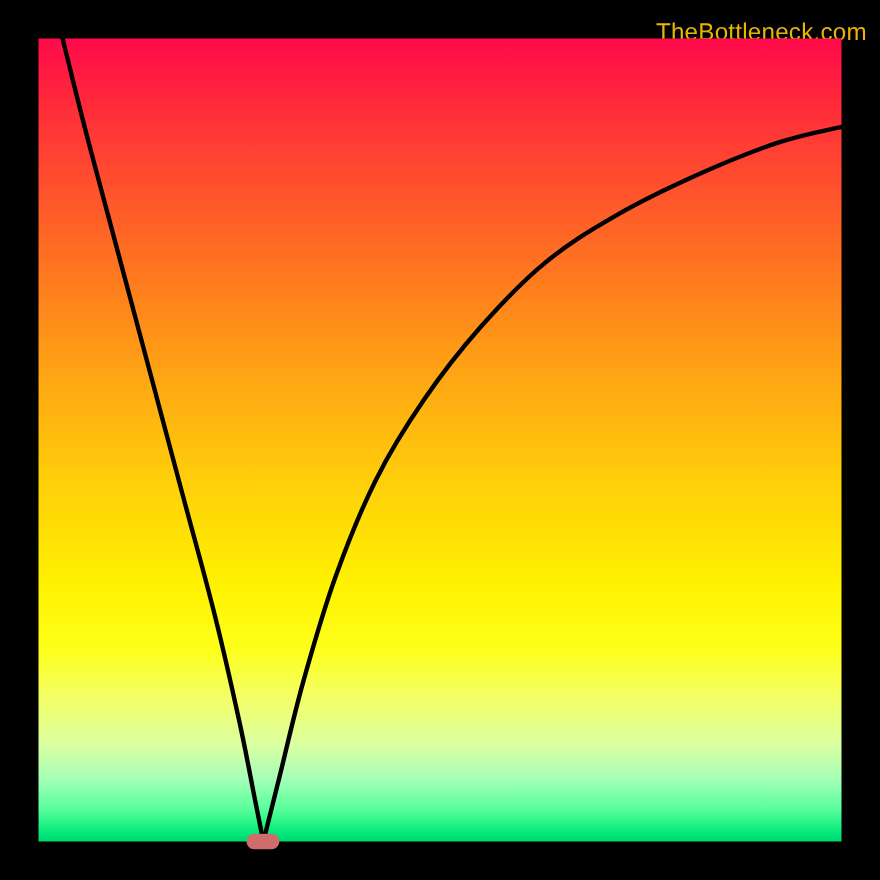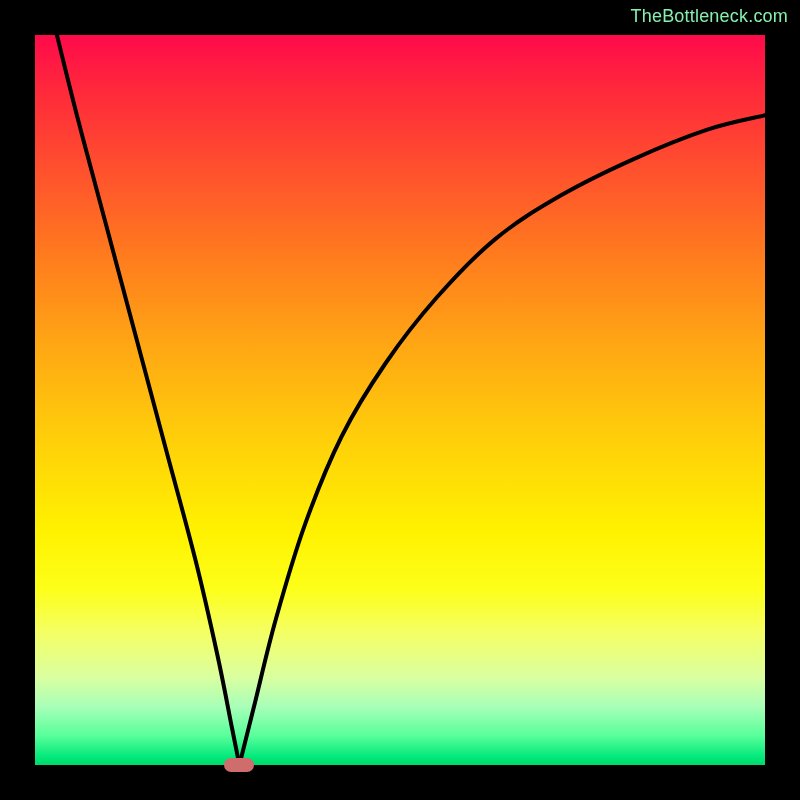--- a/index.html
+++ b/index.html
@@ -37,24 +37,24 @@
       #f4ff66 82%,
       #daffa0 88%,
       #a8ffb8 92%,
       #58ff9a 96%,
       #00e87a 99%,
       #00d86a 100%
     );
   }
   .watermark {
     position: absolute;
-    top: 6px;
+    top: 16px;
     right: 12px;
-    color: #86efac;
-    font-size: 18px;
+    color: #eab308;
+    font-size: 22px;
     font-weight: 500;
     letter-spacing: 0.2px;
     user-select: none;
   }
   svg.curves {
     position: absolute;
     left: 0;
     top: 0;
     width: 730px;
     height: 730px;

